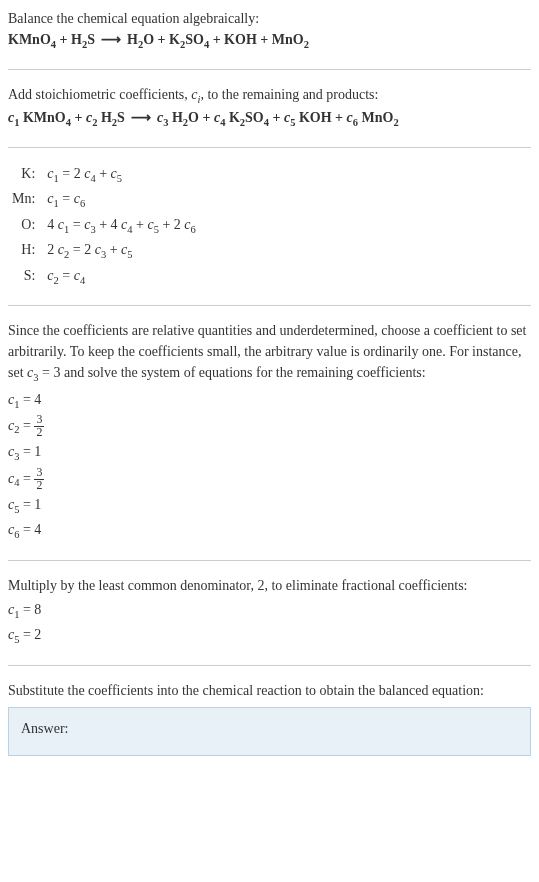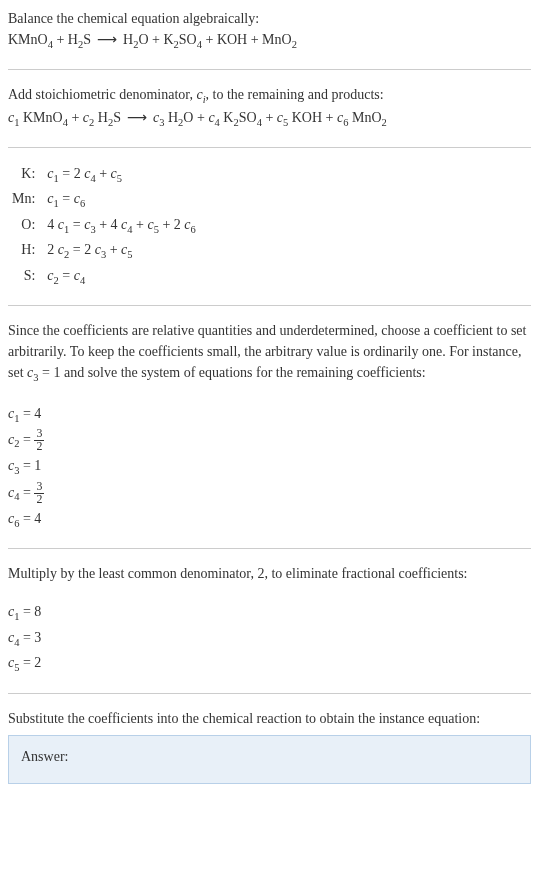--- a/index.html
+++ b/index.html
@@ -19,20 +19,21 @@
     .section {
       margin-bottom: 16px;
     }
     hr {
       border: none;
       border-top: 1px solid #ccc;
       margin: 14px 0;
     }
     .chem {
       font-family: Georgia, serif;
+      font-weight: bold;
     }
     sub {
       font-size: 0.75em;
       vertical-align: sub;
     }
     .arrow {
       padding: 0 6px;
     }
     .eq-table {
       border-collapse: collapse;
@@ -40,21 +41,21 @@
     }
     .eq-table td {
       padding: 1px 4px;
       vertical-align: baseline;
     }
     .eq-table td:first-child {
       text-align: right;
       padding-right: 8px;
     }
     .coeff-list {
-      margin-top: 16px;
+      margin-top: 2px;
     }
     .coeff-list div {
       padding: 1px 0;
     }
     .frac {
       display: inline-block;
       vertical-align: middle;
       text-align: center;
       font-size: 0.85em;
       line-height: 1;
@@ -88,21 +89,21 @@
   <div>Balance the chemical equation algebraically:</div>
   <div class="chem">
     <span>KMnO</span><sub>4</sub><span> + </span><span>H</span><sub>2</sub><span>S</span><span class="arrow">⟶</span><span>H</span><sub>2</sub><span>O + K</span><sub>2</sub><span>SO</span><sub>4</sub><span> + KOH + MnO</span><sub>2</sub>
   </div>
 </div>
 
 <hr>
 
 <div class="section">
   <div>
-    <span>Add stoichiometric denominator, </span><span class="italic">c</span><sub class="italic">i</sub><span>, to the remaining and products:</span>
+    <span>Add stoichiometric coefficients, </span><span class="italic">c</span><sub class="italic">i</sub><span>, to the remaining and products:</span>
   </div>
   <div class="chem">
     <span class="italic">c</span><sub>1</sub><span> KMnO</span><sub>4</sub><span> + </span><span class="italic">c</span><sub>2</sub><span> H</span><sub>2</sub><span>S</span><span class="arrow">⟶</span><span class="italic">c</span><sub>3</sub><span> H</span><sub>2</sub><span>O + </span><span class="italic">c</span><sub>4</sub><span> K</span><sub>2</sub><span>SO</span><sub>4</sub><span> + </span><span class="italic">c</span><sub>5</sub><span> KOH + </span><span class="italic">c</span><sub>6</sub><span> MnO</span><sub>2</sub>
   </div>
 </div>
 
 <hr>
 
 <div class="section">
   <table class="eq-table">
@@ -128,43 +129,43 @@
       <td><span class="italic">c</span><sub>2</sub><span> = </span><span class="italic">c</span><sub>4</sub></td>
     </tr>
   </tbody>
     </table>
 </div>
 
 <hr>
 
 <div class="section">
   <div>
-    <span>Since the coefficients are relative quantities and underdetermined, choose a coefficient to set arbitrarily. To keep the coefficients small, the arbitrary value is ordinarily one. For instance, set </span><span class="italic">c</span><sub>3</sub><span> = 1 and solve the system of equations for the remaining coefficients:</span>
+    <span>Since the coefficients are relative quantities and underdetermined, choose a coefficient to set arbitrarily. To keep the coefficients small, the arbitrary value is ordinarily one. For instance, set </span><span class="italic">c</span><sub>3</sub><span> = 3 and solve the system of equations for the remaining coefficients:</span>
   </div>
   <div class="coeff-list">
     <div><span class="italic">c</span><sub>1</sub><span> = 4</span></div>
     <div><span class="italic">c</span><sub>2</sub><span> = </span><span class="frac"><span class="num">3</span><span class="den">2</span></span></div>
     <div><span class="italic">c</span><sub>3</sub><span> = 1</span></div>
     <div><span class="italic">c</span><sub>4</sub><span> = </span><span class="frac"><span class="num">3</span><span class="den">2</span></span></div>
+    <div><span class="italic">c</span><sub>5</sub><span> = 1</span></div>
     <div><span class="italic">c</span><sub>6</sub><span> = 4</span></div>
   </div>
 </div>
 
 <hr>
 
 <div class="section">
   <div>Multiply by the least common denominator, 2, to eliminate fractional coefficients:</div>
   <div class="coeff-list">
     <div><span class="italic">c</span><sub>1</sub><span> = 8</span></div>
-    <div><span class="italic">c</span><sub>4</sub><span> = 3</span></div>
     <div><span class="italic">c</span><sub>5</sub><span> = 2</span></div>
   </div>
 </div>
 
 <hr>
 
 <div class="section">
-  <div>Substitute the coefficients into the chemical reaction to obtain the instance equation:</div>
+  <div>Substitute the coefficients into the chemical reaction to obtain the balanced equation:</div>
   <div class="answer-box">
     <div class="answer-label">Answer:</div>
 
   </div>
 </div>
 
 </body></html>

